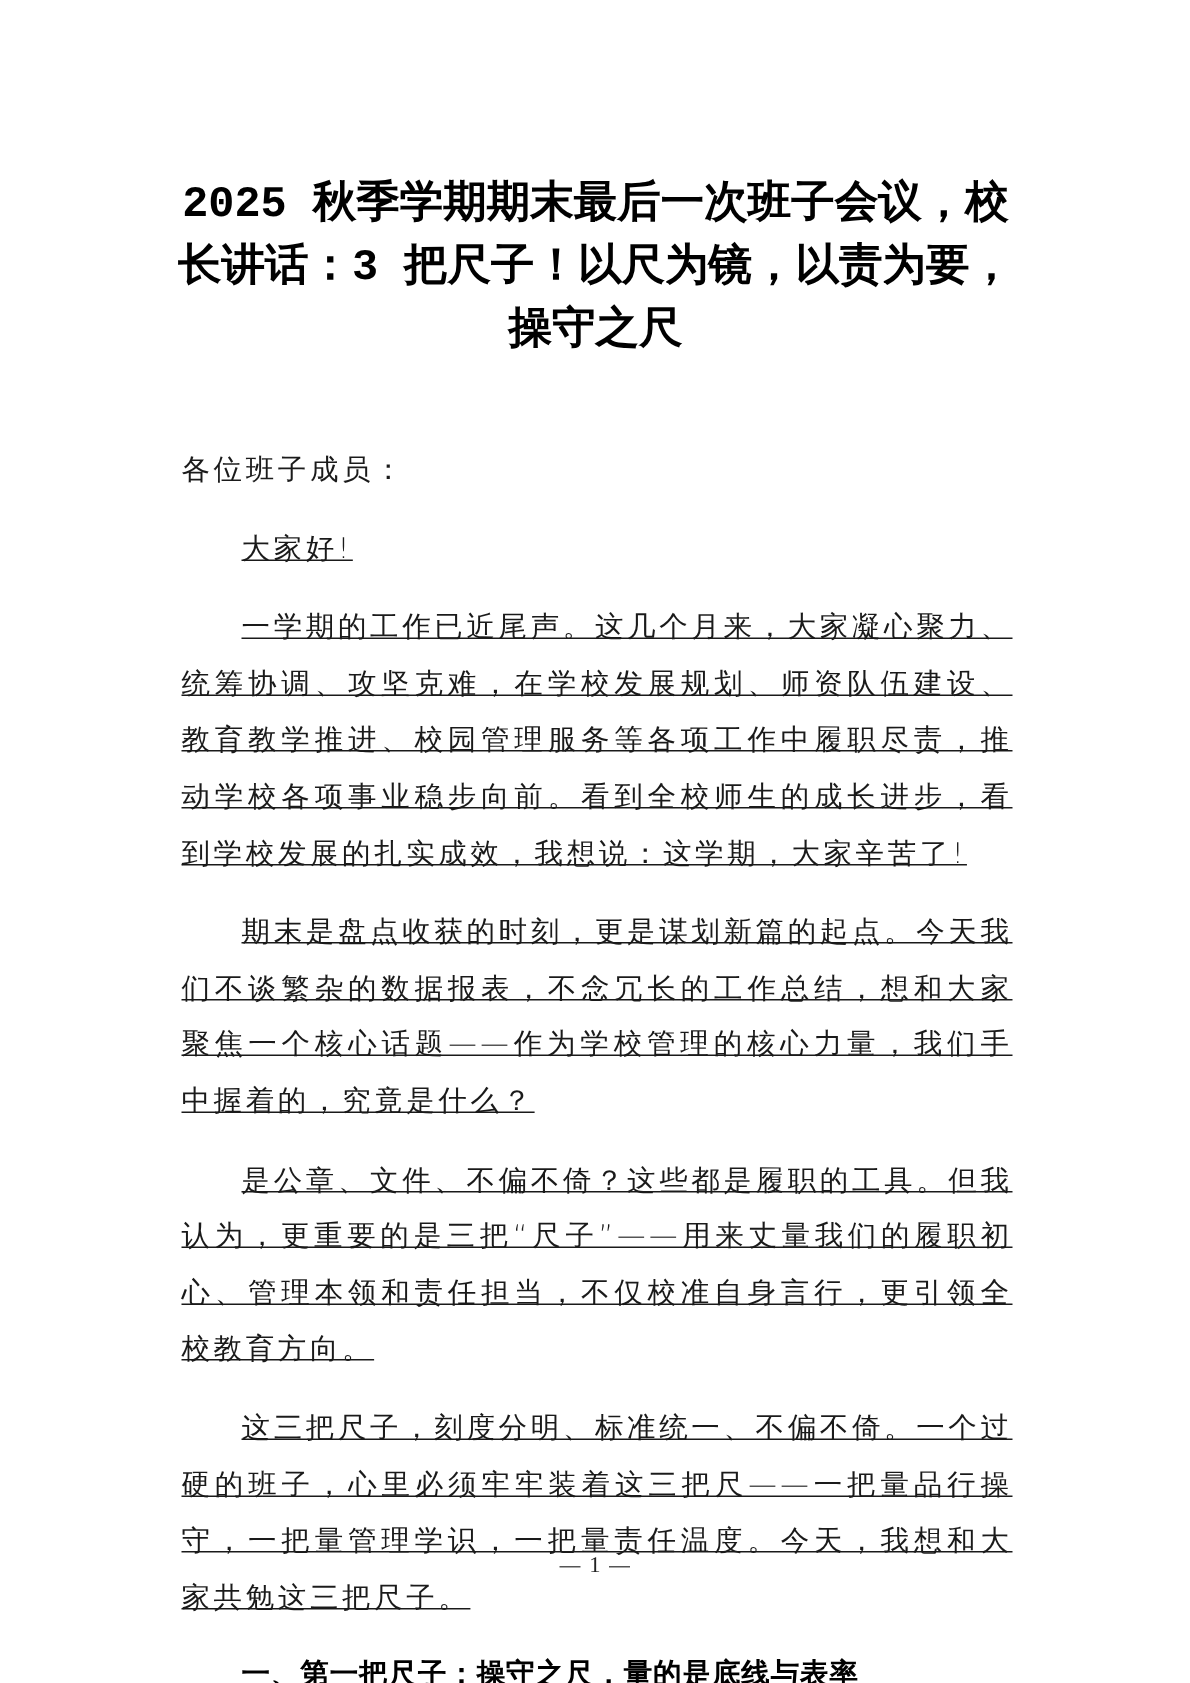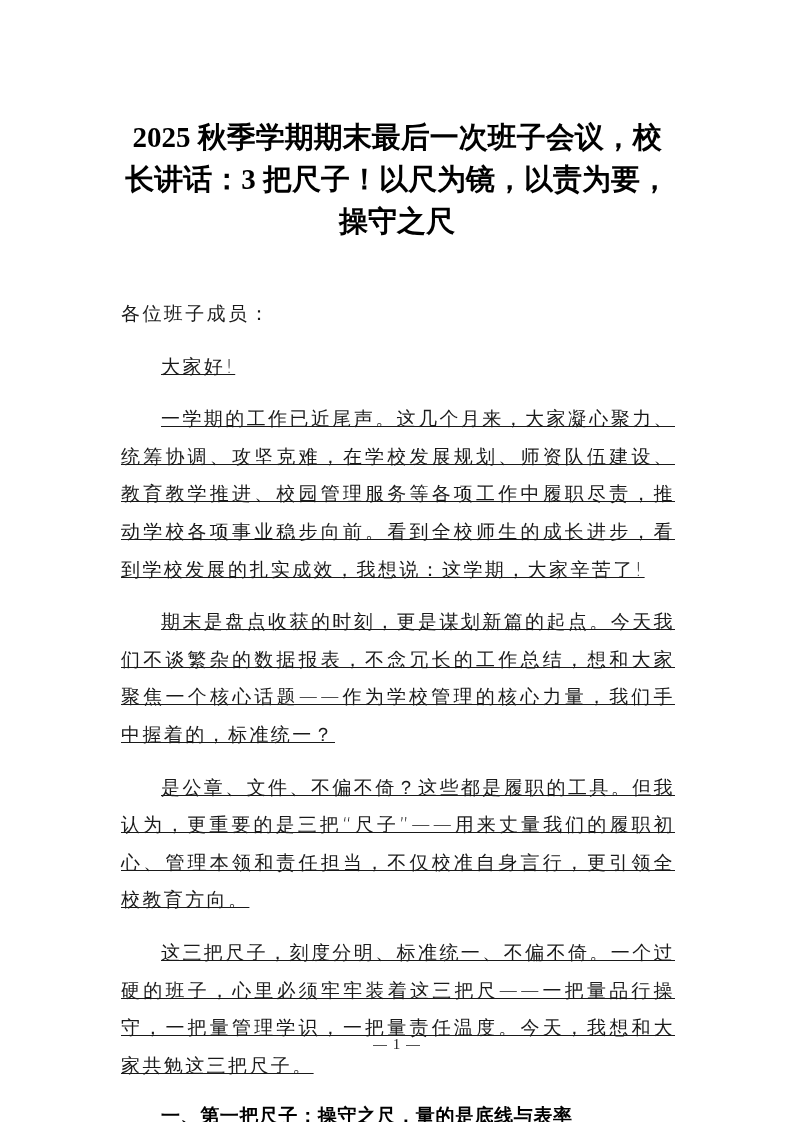--- a/index.html
+++ b/index.html
@@ -20,21 +20,21 @@
       width: 793px;
       height: 1122px;
       background: #ffffff;
     }
     .title {
       position: absolute;
       left: 96px;
       top: 116px;
       width: 602px;
       text-align: center;
-      font-family: Liberation Serif, serif;
+      font-family: Liberation Mono, monospace;
       font-weight: bold;
       font-size: 29px;
       line-height: 42px;
       letter-spacing: 0px;
       margin: 0;
       color: #000;
     }
     .body-text {
       position: absolute;
       left: 106px;
@@ -89,21 +89,21 @@
   <h1 class="title">
     <span>2025 秋季学期期末最后一次班子会议，校</span><br>
     <span>长讲话：3 把尺子！以尺为镜，以责为要，</span><br>
     <span>操守之尺</span>
   </h1>
 
   <div class="body-text">
     <p>各位班子成员：</p>
     <p class="indent">大家好!</p>
     <p class="indent">一学期的工作已近尾声。这几个月来，大家凝心聚力、统筹协调、攻坚克难，在学校发展规划、师资队伍建设、教育教学推进、校园管理服务等各项工作中履职尽责，推动学校各项事业稳步向前。看到全校师生的成长进步，看到学校发展的扎实成效，我想说：这学期，大家辛苦了!</p>
-    <p class="indent">期末是盘点收获的时刻，更是谋划新篇的起点。今天我们不谈繁杂的数据报表，不念冗长的工作总结，想和大家聚焦一个核心话题——作为学校管理的核心力量，我们手中握着的，标准统一？</p>
+    <p class="indent">期末是盘点收获的时刻，更是谋划新篇的起点。今天我们不谈繁杂的数据报表，不念冗长的工作总结，想和大家聚焦一个核心话题——作为学校管理的核心力量，我们手中握着的，究竟是什么？</p>
     <p class="indent">是公章、文件、不偏不倚？这些都是履职的工具。但我认为，更重要的是三把“尺子”——用来丈量我们的履职初心、管理本领和责任担当，不仅校准自身言行，更引领全校教育方向。</p>
     <p class="indent">这三把尺子，刻度分明、标准统一、不偏不倚。一个过硬的班子，心里必须牢牢装着这三把尺——一把量品行操守，一把量管理学识，一把量责任温度。今天，我想和大家共勉这三把尺子。</p>
     <p class="heading">一、第一把尺子：操守之尺，量的是底线与表率</p>
   </div>
 
   <div class="footer">
     <span class="dash"></span><span>1</span><span class="dash"></span>
   </div>
 </div>
 

